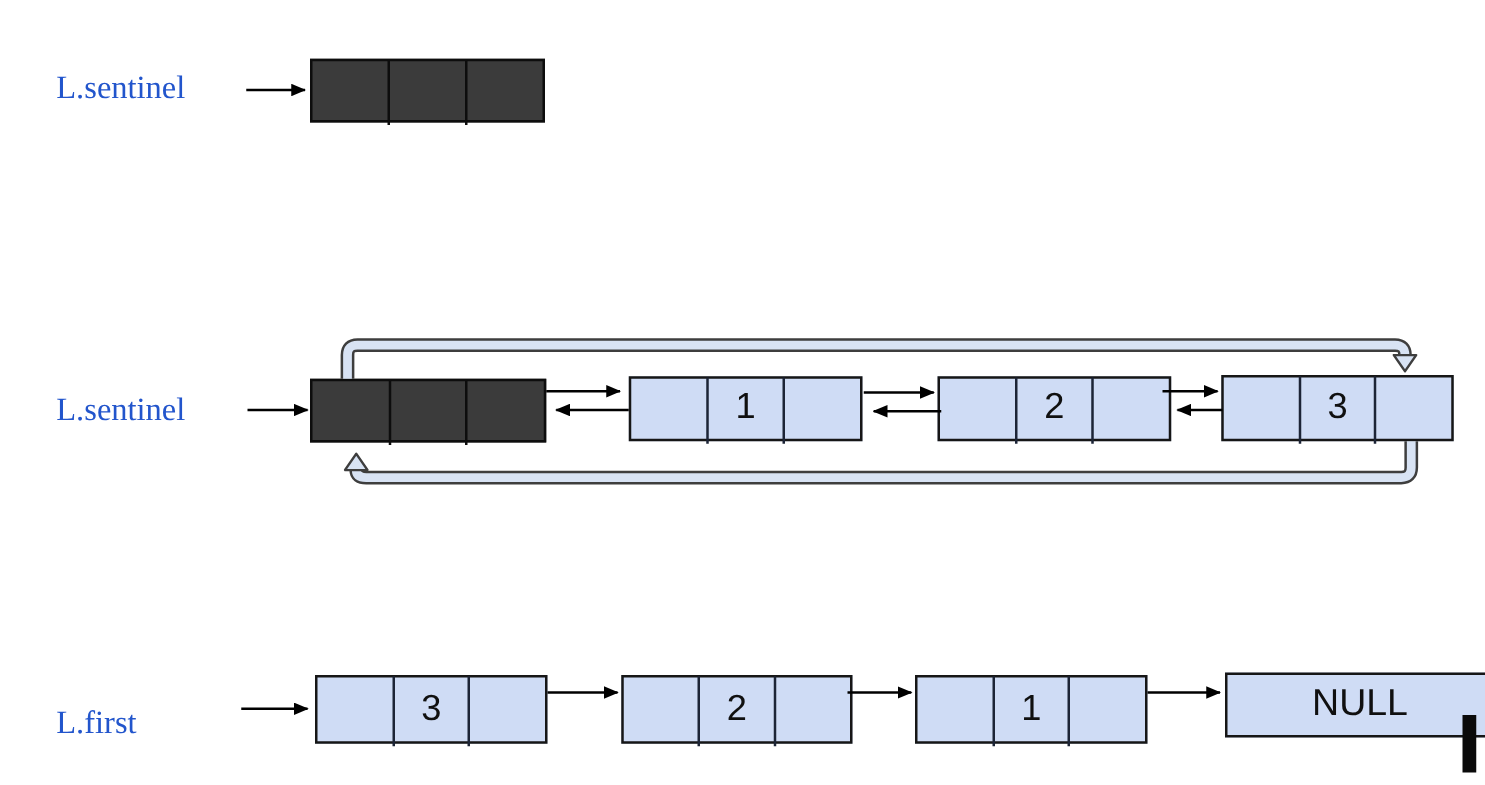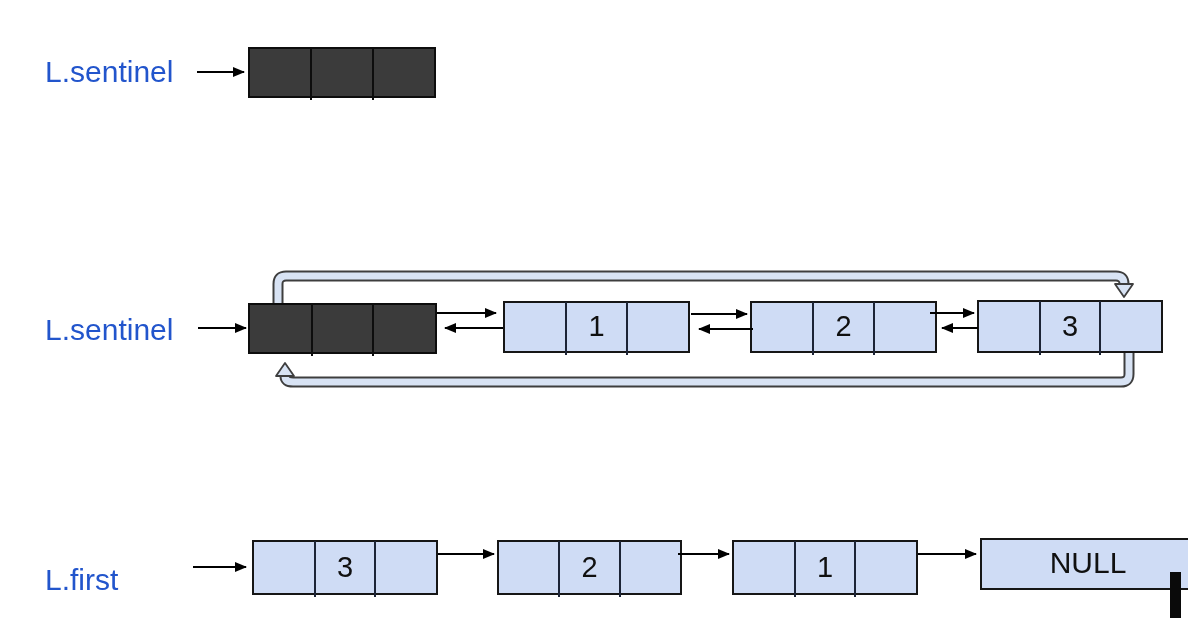--- a/index.html
+++ b/index.html
@@ -10,24 +10,25 @@
   }
   .canvas {
     position: relative;
     width: 1188px;
     height: 628px;
     background: #ffffff;
     overflow: hidden;
   }
   .row-label {
     position: absolute;
-    font-size: 30px;
+    font-size: 26px;
     color: #2255cc;
     white-space: nowrap;
     line-height: 1;
+    font-family: Liberation Serif, serif;
   }
   .node {
     position: absolute;
     box-sizing: border-box;
     background: #cfdcf5;
     border: 2px solid #161616;
   }
   .node.dark {
     background: #3b3b3b;
     border-color: #0d0d0d;

